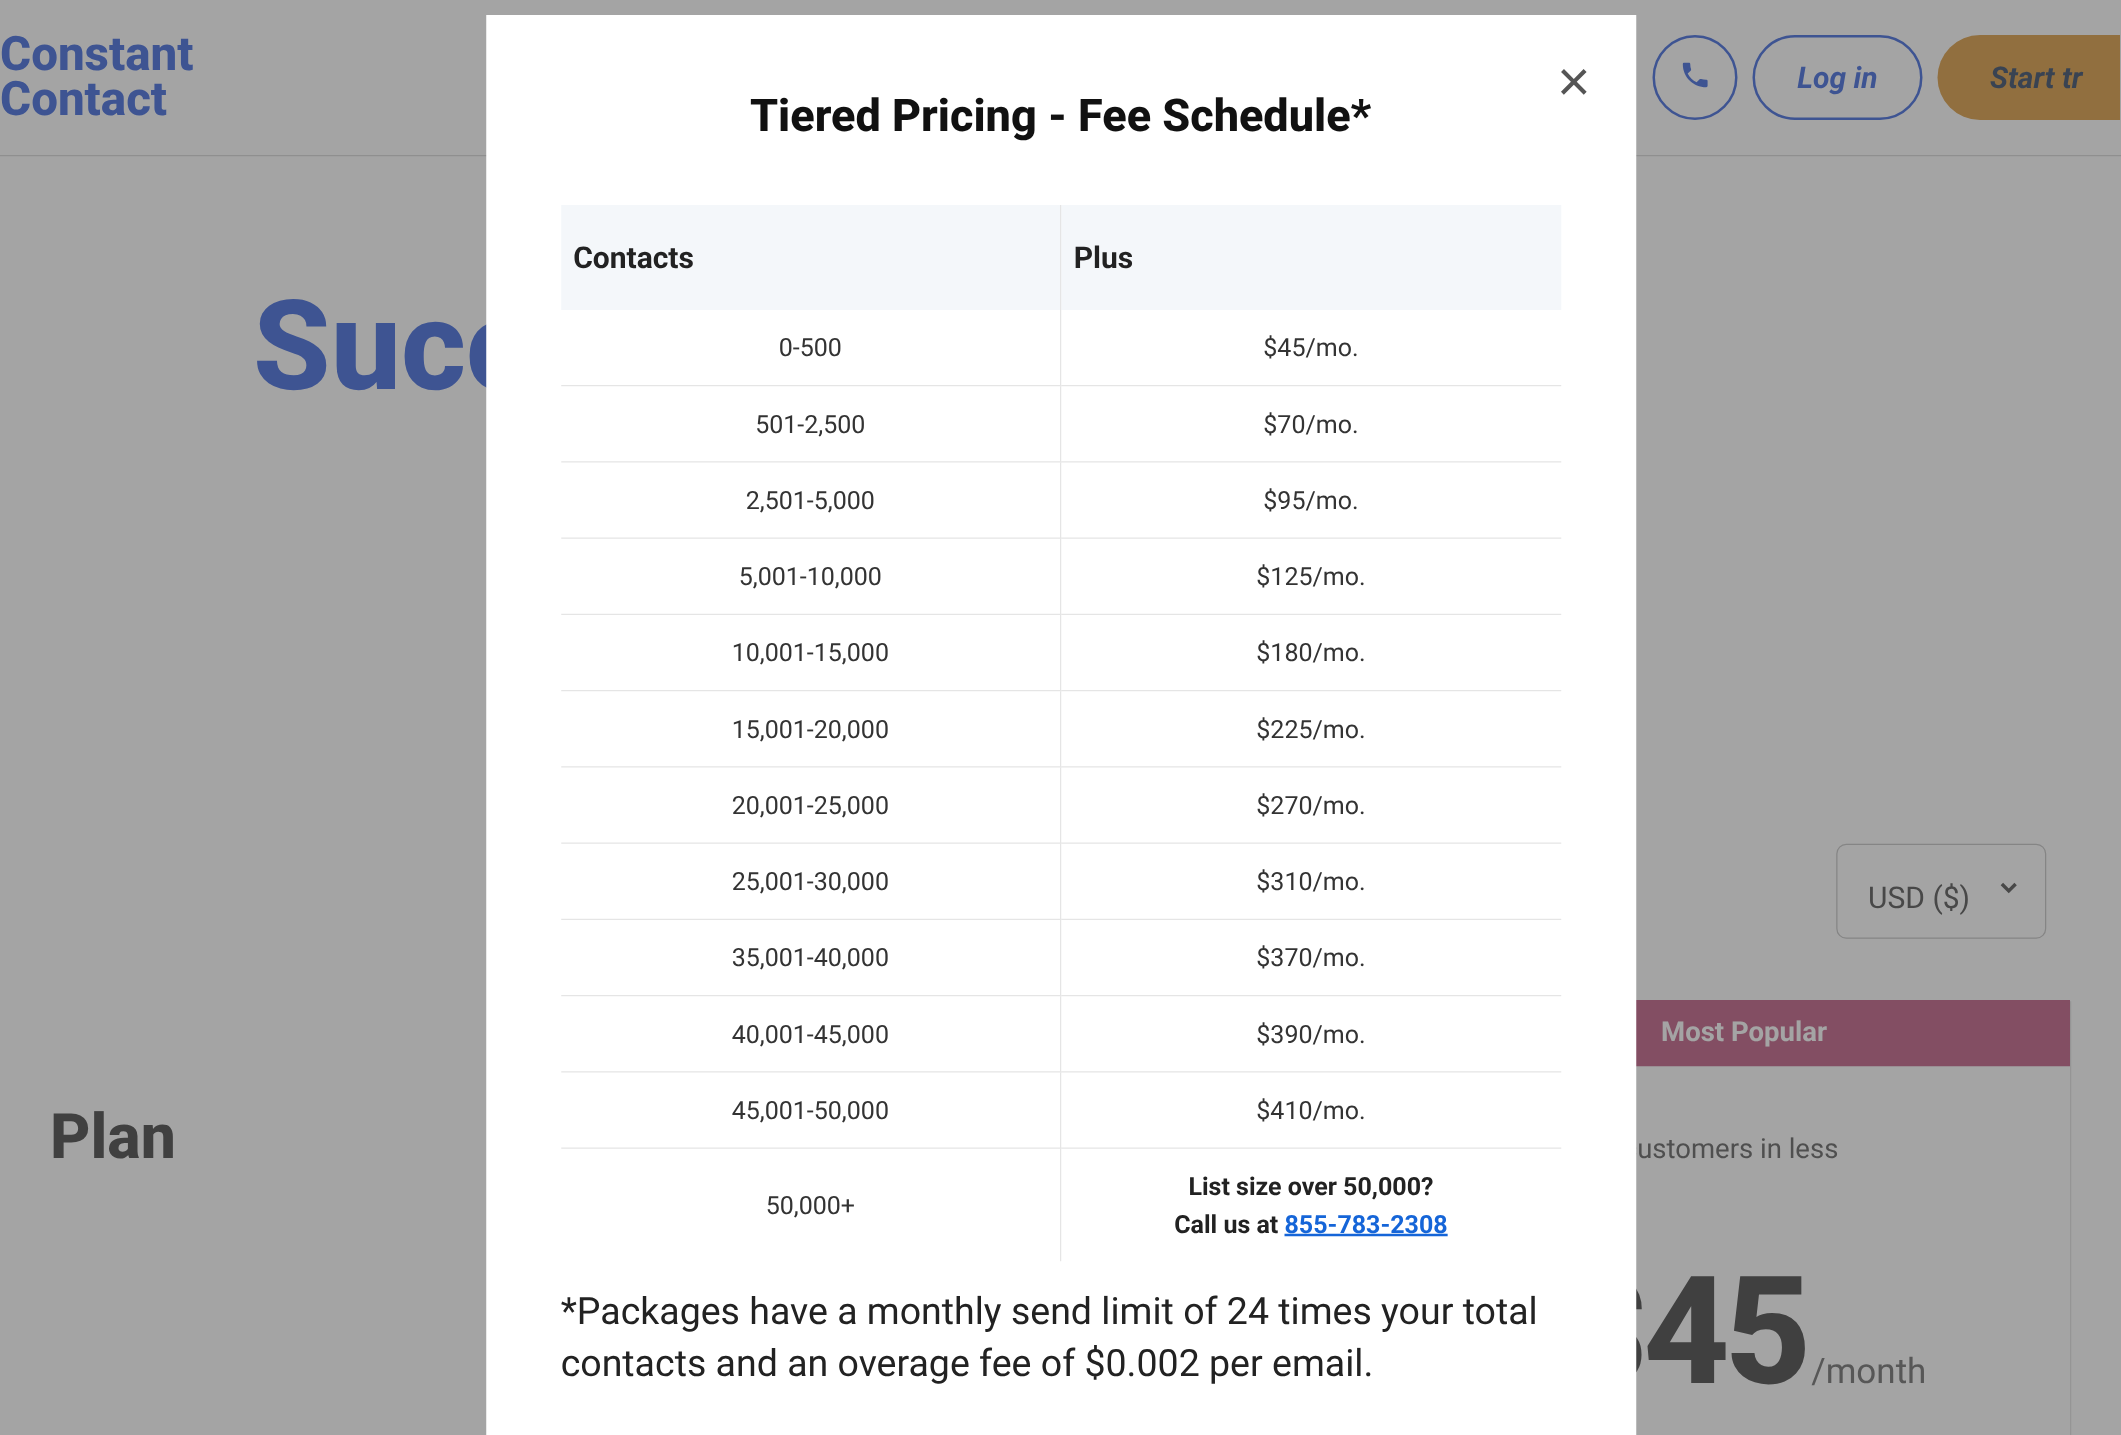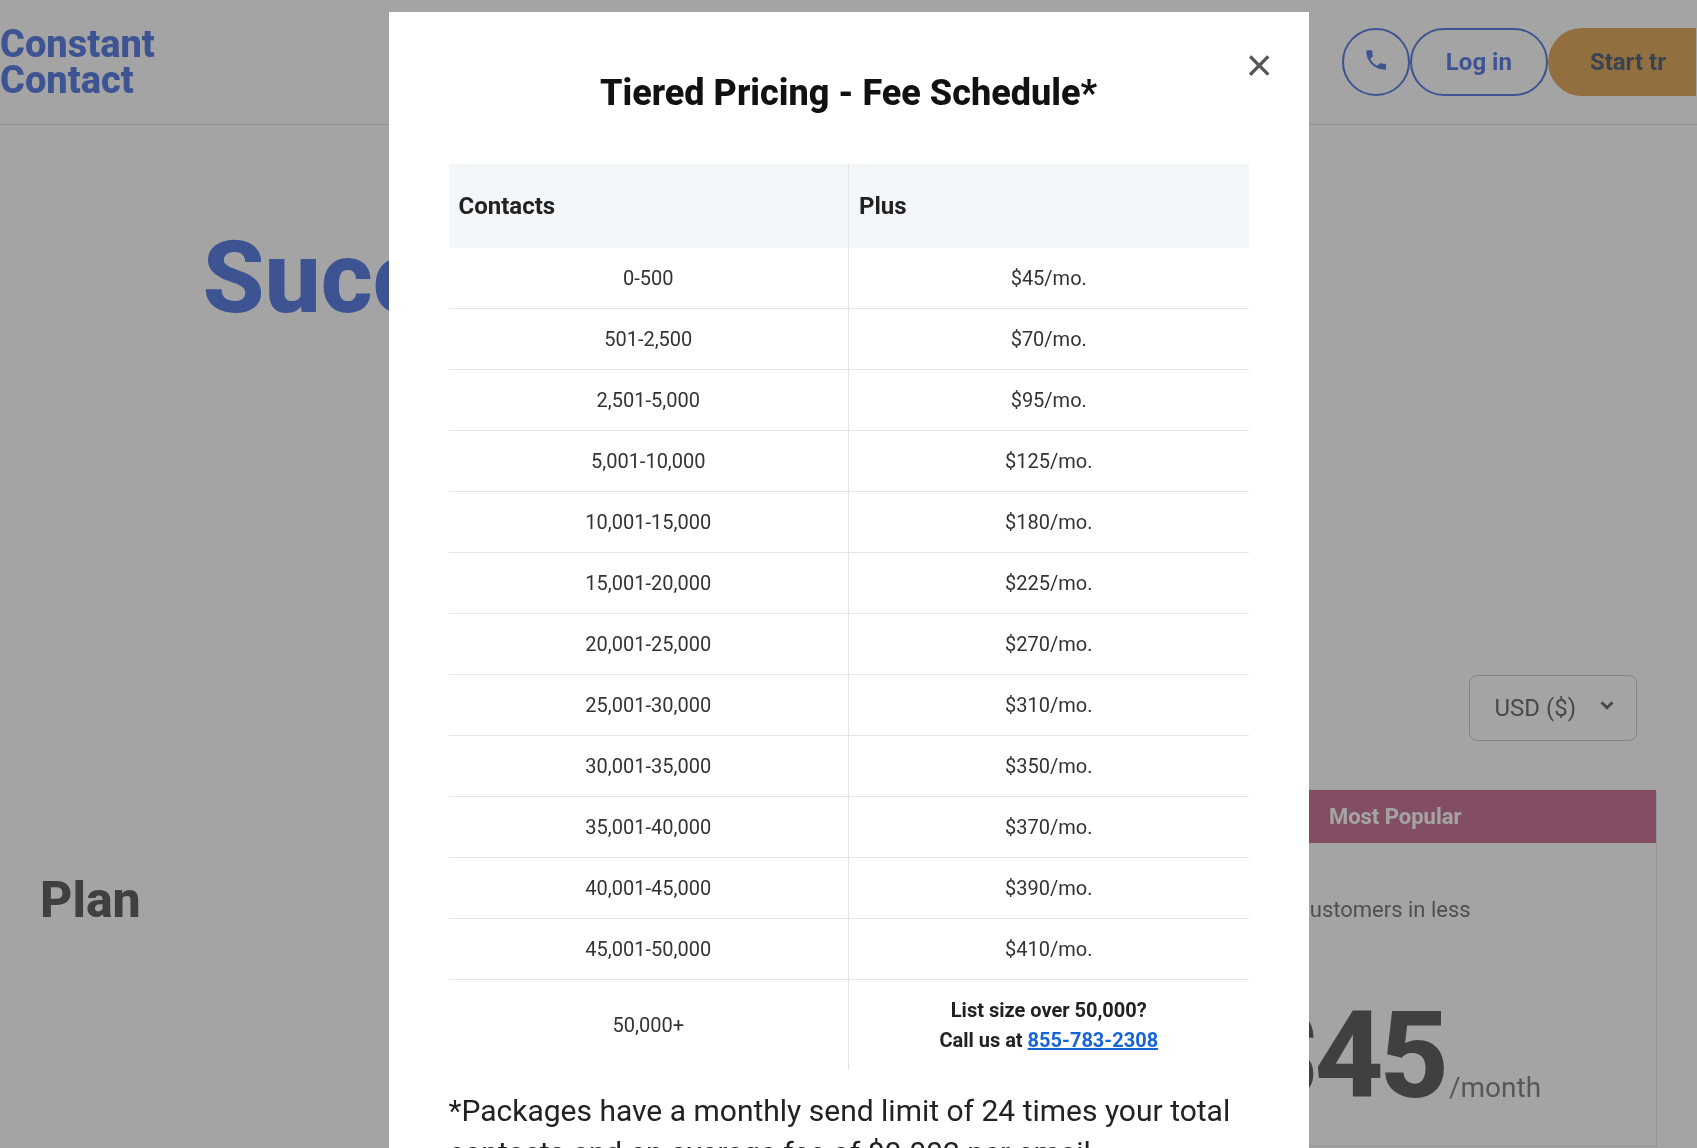--- a/index.html
+++ b/index.html
@@ -22,21 +22,23 @@
   .logo {
     color: #1d4ed8;
     font-weight: 800;
     font-size: 38px;
     line-height: 0.95;
     padding-left: 0;
   }
   .header-right {
     display: flex;
     align-items: center;
+    gap: 12px;
     padding-right: 0;
+    font-style: italic;
   }
   .phone-btn {
     width: 68px;
     height: 68px;
     border: 2px solid #1d4ed8;
     border-radius: 999px;
     display: flex;
     align-items: center;
     justify-content: center;
     color: #1d4ed8;
@@ -81,21 +83,21 @@
   }
   .currency-row {
     display: flex;
     justify-content: flex-end;
     margin-bottom: 50px;
     padding-right: 20px;
   }
   .currency-select {
     border: 1px solid #bbb;
     border-radius: 8px;
-    padding: 18px 60px 18px 24px;
+    padding: 28px 60px 18px 24px;
     font-size: 24px;
     color: #333;
     position: relative;
   }
   .currency-select .chev {
     position: absolute;
     right: 18px;
     top: 50%;
     transform: translateY(-50%);
   }
@@ -336,24 +338,20 @@
           </tr>
           <tr>
             <td>20,001-25,000</td>
             <td>$270/mo.</td>
           </tr>
           <tr>
             <td>25,001-30,000</td>
             <td>$310/mo.</td>
           </tr>
           <tr>
-            <td>30,001-35,000</td>
-            <td>$350/mo.</td>
-          </tr>
-          <tr>
             <td>35,001-40,000</td>
             <td>$370/mo.</td>
           </tr>
           <tr>
             <td>40,001-45,000</td>
             <td>$390/mo.</td>
           </tr>
           <tr>
             <td>45,001-50,000</td>
             <td>$410/mo.</td>

